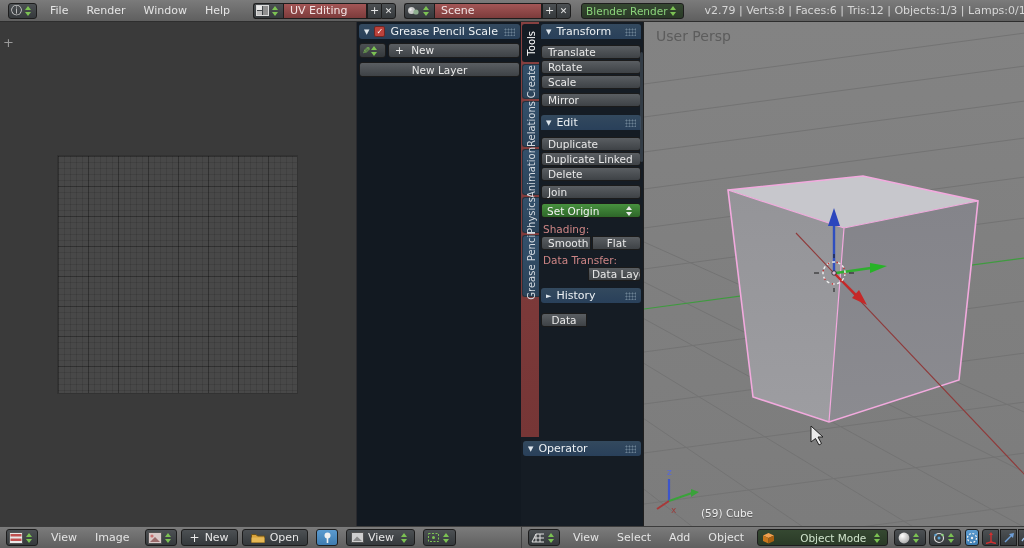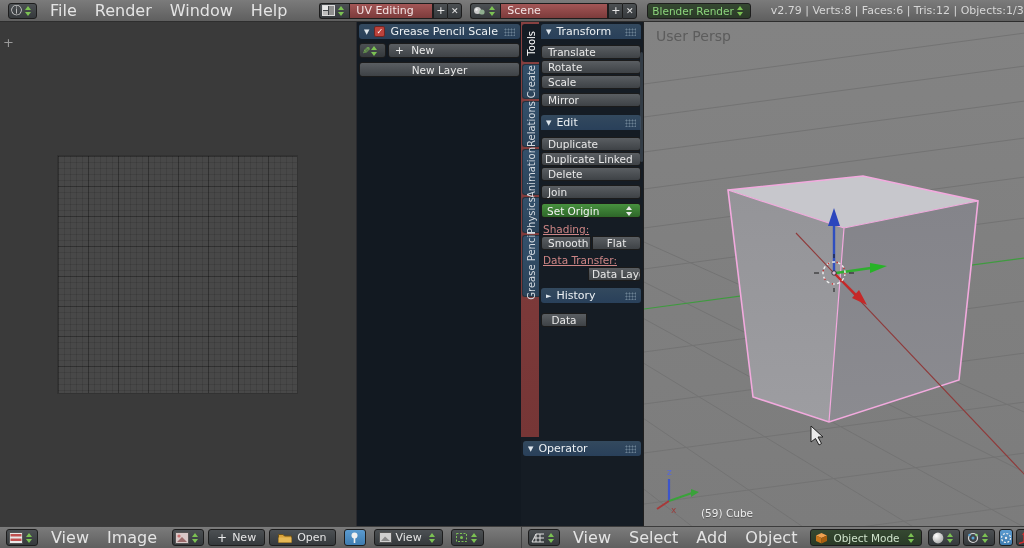--- a/index.html
+++ b/index.html
@@ -7,21 +7,21 @@
               font-family:"DejaVu Sans", sans-serif; }
   .abs { position:absolute; }
   #stage { position:relative; width:1024px; height:548px; }
 
   
   .hbar { background:linear-gradient(#7b7b7b,#5f5f5f); display:flex; align-items:center; }
   #topbar { left:0; top:0; width:1024px; height:22px; border-bottom:1px solid #2e2e2e; z-index:30;}
   #uv-header { left:0; top:526px; width:521px; height:22px; border-top:1px solid #3c3c3c; z-index:30;}
   #v3d-header { left:521px; top:526px; width:503px; height:22px; border-top:1px solid #3c3c3c;
                 border-left:1px solid #404040; overflow:hidden; z-index:30;}
-  .menu { color:#e4e4e4; font-size:16px; padding:0 9px; cursor:default; white-space:nowrap;}
+  .menu { color:#e4e4e4; font-size:11px; padding:0 9px; cursor:default; white-space:nowrap;}
 
   
   .btnish { border:1px solid #1d1d1d; border-radius:3px; background:linear-gradient(#4c5053,#35393c);
             display:flex; align-items:center; color:#e6e6e6; font-size:11px; }
   .seg-l { border-radius:3px 0 0 3px; border-right:none; }
   .seg-m { border-radius:0; border-right:none; }
   .seg-r { border-radius:0 3px 3px 0; }
   .field-red { background:linear-gradient(#a35656,#7c3b3b); color:#f2e4e4; font-size:11px;
                display:flex; align-items:center; padding:0 6px; border:1px solid #1d1d1d; }
   .arrs { display:flex; flex-direction:column; align-items:center; justify-content:center; gap:2px; margin:0 3px;}
@@ -34,21 +34,21 @@
           background-size:3px 3px; opacity:.75; }
 
   
   .pnl-hdr { background:linear-gradient(#33495e,#29405a); border-radius:3px; height:15px;
              display:flex; align-items:center; color:#ecf0f3; font-size:11px; padding:0 5px; gap:5px;}
   .pnl-hdr .tr { font-size:7px; color:#dfe6ec; }
   .tbtn { background:linear-gradient(#5a5e62,#3e4246); border:1px solid #1b1b1b; border-radius:3px;
           height:14px; line-height:13px; color:#e9e9e9; font-size:10.5px; padding:0 6px;
           white-space:nowrap; overflow:hidden; }
   .tbtn.center { text-align:center; }
-  .lab { font-size:10.5px; color:#cd8585;text-decoration:underline; }
+  .lab { font-size:10.5px; color:#cd8585; }
   .tab { position:absolute; left:1px; width:17px; background:linear-gradient(#33506b,#2b4258);
          border:1px solid #24333f; border-right:none; border-radius:3px 0 0 3px;
          display:flex; align-items:center; justify-content:center; }
   .tab span { writing-mode:vertical-rl; transform:rotate(180deg); font-size:10px; color:#d5dbe1; white-space:nowrap;}
   .tab.active { background:#151c24; border-color:#151c24; }
   .tab.active span { color:#ffffff; }
 
   .green-dd { background:linear-gradient(#354831,#2a3a27); }
   .green-dd .txt { color:#cfe3cb; }
   svg text { font-family:"DejaVu Sans", sans-serif; }
@@ -64,21 +64,21 @@
       <span class="arrs">
           <i class="tri up"></i>
           <i class="tri dn"></i>
         </span>
     </div>
     <span class="menu" style="margin-left:4px">File</span>
     <span class="menu">Render</span>
     <span class="menu">Window</span>
     <span class="menu">Help</span>
 
-    <div style="display:flex;margin-left:23px;height:16px;">
+    <div style="display:flex;margin-left:14px;height:16px;">
       <div class="btnish seg-l" style="padding:0 2px;">
         <svg width="13" height="11">
           <rect x="0.5" y="0.5" width="12" height="10" fill="none" stroke="#dcdcdc"></rect>
           <rect x="1" y="1" width="5" height="4" fill="#e8e8e8"></rect>
           <rect x="1" y="6" width="5" height="4" fill="#bdbdbd"></rect>
           <rect x="7" y="1" width="5" height="9" fill="#8f8f8f"></rect>
         </svg>
         <span class="arrs">
             <i class="tri up"></i>
             <i class="tri dn"></i>
@@ -399,21 +399,21 @@
     <span class="menu">Select</span>
     <span class="menu">Add</span>
     <span class="menu">Object</span>
 
     <div class="btnish green-dd" style="margin-left:4px;height:17px;padding:0 4px;gap:5px;">
       <svg width="13" height="12">
         <polygon points="6.5,1 12,3.5 6.5,6 1,3.5" fill="#f0a050"></polygon>
         <polygon points="1,3.5 6.5,6 6.5,11.5 1,9" fill="#c8761c"></polygon>
         <polygon points="12,3.5 6.5,6 6.5,11.5 12,9" fill="#a85f10"></polygon>
       </svg>
-      <span class="txt" style="font-size:10.5px;white-space:nowrap;">Object Mode</span>
+      <span class="txt" style="font-size:10.5px;white-space:nowrap;margin-left:20px;">Object Mode</span>
       <span class="arrs">
           <i class="tri up"></i>
           <i class="tri dn"></i>
         </span>
     </div>
 
     <div class="btnish" style="margin-left:6px;height:17px;padding:0 3px;">
       <svg width="12" height="12">
         <defs>
             <radialGradient id="sph" cx="0.35" cy="0.3" r="0.9">

